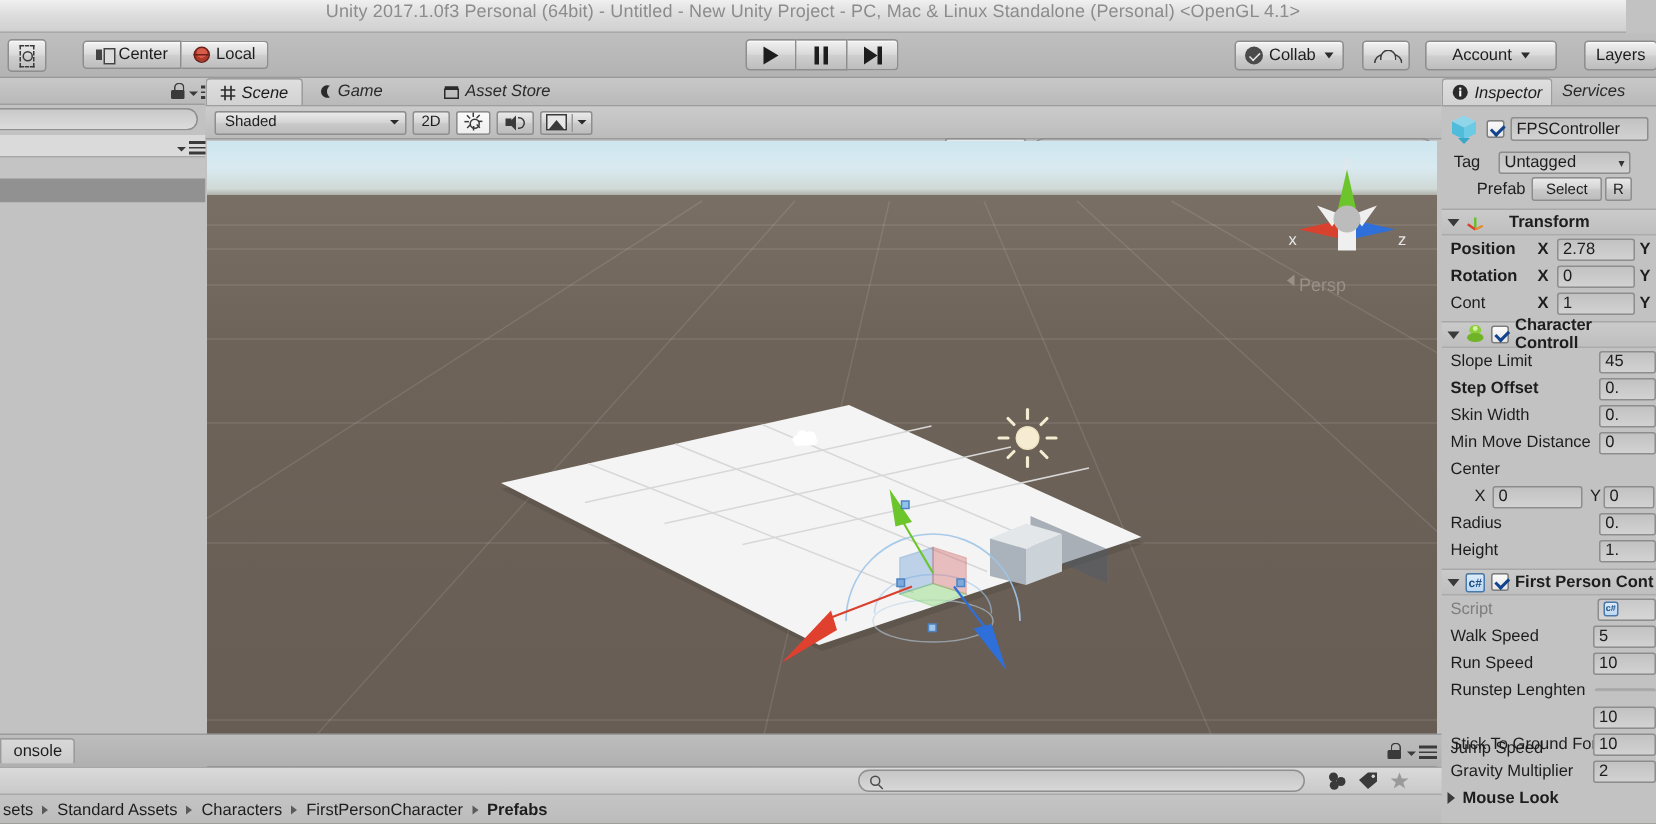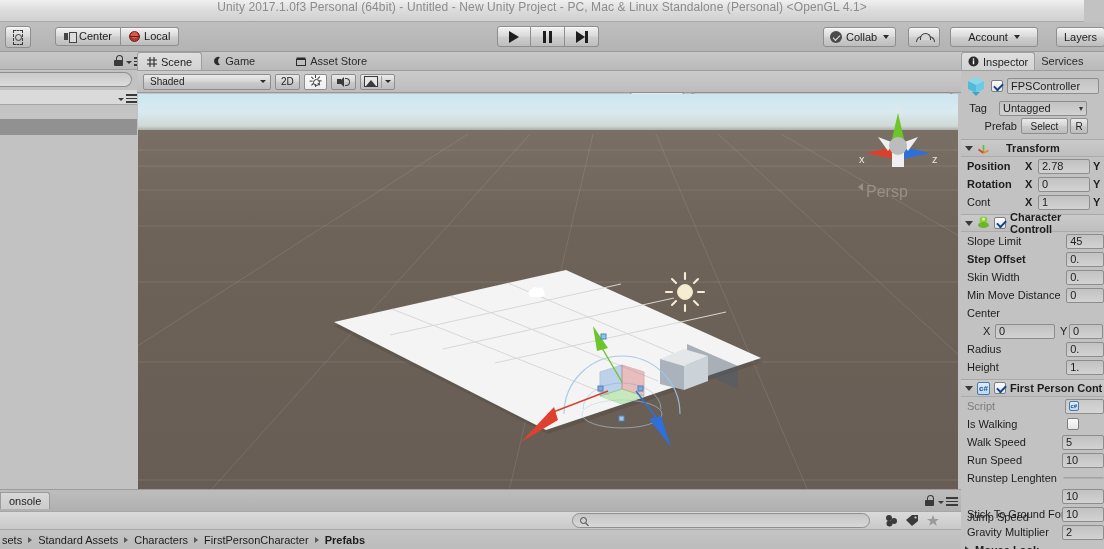--- a/index.html
+++ b/index.html
@@ -70,21 +70,21 @@
   .step-g { display:flex; align-items:center; }
   .step-g .t { width:0;height:0;border-top:6px solid transparent;border-bottom:6px solid transparent;border-left:9px solid #1d1d1d; }
   .step-g .b { width:3px;height:12px;background:#1d1d1d; }
   .collab-ic { width:12px;height:12px;border-radius:50%;background:#4b4b4b;margin-right:4px;position:relative;}
   .collab-ic::after{content:"";position:absolute;left:2.5px;top:4px;width:6px;height:3px;border-left:1.6px solid #e8e8e8;border-bottom:1.6px solid #e8e8e8;transform:rotate(-45deg);}
   .cloud-ic { width:17px;height:9px;position:relative; }
   .cloud-ic::before{content:"";position:absolute;left:0;bottom:0;width:17px;height:5px;border:1.3px solid #3c3c3c;border-bottom:none;border-radius:9px 9px 0 0;}
   .cloud-ic::after{content:"";position:absolute;left:4px;top:0;width:9px;height:6px;border:1.3px solid #3c3c3c;border-bottom:none;border-radius:9px 9px 0 0;background:#d6d6d6;}
   .tabstrip {
     height:18px; background:linear-gradient(180deg,#c8c8c8,#b9b9b9);
-    display:flex; align-items:flex-start; border-bottom:1px solid #9e9e9e;
+    display:flex; align-items:flex-start; border-bottom:1px solid #9e9e9e;font-style:italic;
   }
   .tab {
     height:18px; padding:0 9px; display:flex; align-items:center; gap:4px;
     font-size:11px; color:#1d1d1d; border-right:1px solid transparent;
   }
   .tab.active {
     background:linear-gradient(180deg,#dfdfdf,#d2d2d2);
     border:1px solid #9e9e9e; border-bottom:none; border-radius:3px 3px 0 0;
   }
   .tab.inactive { color:#2a2a2a; }
@@ -442,21 +442,21 @@
           <text x="50" y="12" font-size="11" fill="#e6e6e6" text-anchor="middle" font-family="Liberation Sans, sans-serif">y</text>
           <polygon points="18,54 44,48 45,60" fill="#d9412f"></polygon>
           <text x="11" y="64" font-size="11" fill="#e6e6e6" font-family="Liberation Sans, sans-serif">x</text>
           <polygon points="82,54 56,48 55,60" fill="#2f6fd9"></polygon>
           <text x="84" y="64" font-size="11" fill="#e6e6e6" font-family="Liberation Sans, sans-serif">z</text>
           <polygon points="30,38 46,44 40,52" fill="#efefef"></polygon>
           <polygon points="70,38 54,44 60,52" fill="#efefef"></polygon>
           <polygon points="44,68 44,52 56,52 56,68" fill="#efefef"></polygon>
           <circle cx="50" cy="47" r="9" fill="#bcbcbc"></circle>
         </svg>
-        <div style="position:absolute; left:10px; top:84px; color:#9a9088; font-size:16px; display:flex; align-items:flex-start; gap:3px;">
+        <div style="position:absolute; left:10px; top:84px; color:#9a9088; font-size:12px; display:flex; align-items:flex-start; gap:3px;">
           <span style="display:inline-block;width:0;height:0;border-right:5px solid #9a9088;border-top:4px solid transparent;border-bottom:4px solid transparent;"></span>
           <span>Persp</span>
         </div>
       </div>
     </div>
   </div>
 
   <div id="inspector">
 
     <div class="tabstrip" id="insp-tabs">
@@ -591,24 +591,20 @@
       <span class="cs-ic">c#</span>
       <span class="chk checked"></span>
       <span>First Person Cont</span>
     </div>
     <div>
       <div class="insp-row">
         <span style="width:100px; color:#7d7d7d;">Script</span>
         <span class="fld" style="width:40px; background:linear-gradient(180deg,#c9c9c9,#d6d6d6); color:#5a5a5a;">
           <span class="cs-ic" style="width:10px;height:10px;font-size:6px;">c#</span>
         </span>
-      </div>
-      <div class="insp-row">
-        <span style="width:100px;">Is Walking</span>
-        <span class="chk"></span>
       </div>
       <div class="insp-row">
         <span style="width:100px;">Walk Speed</span>
         <span class="fld" style="width:44px;">5</span>
       </div>
       <div class="insp-row">
         <span style="width:100px;">Run Speed</span>
         <span class="fld" style="width:44px;">10</span>
       </div>
       <div class="insp-row">

